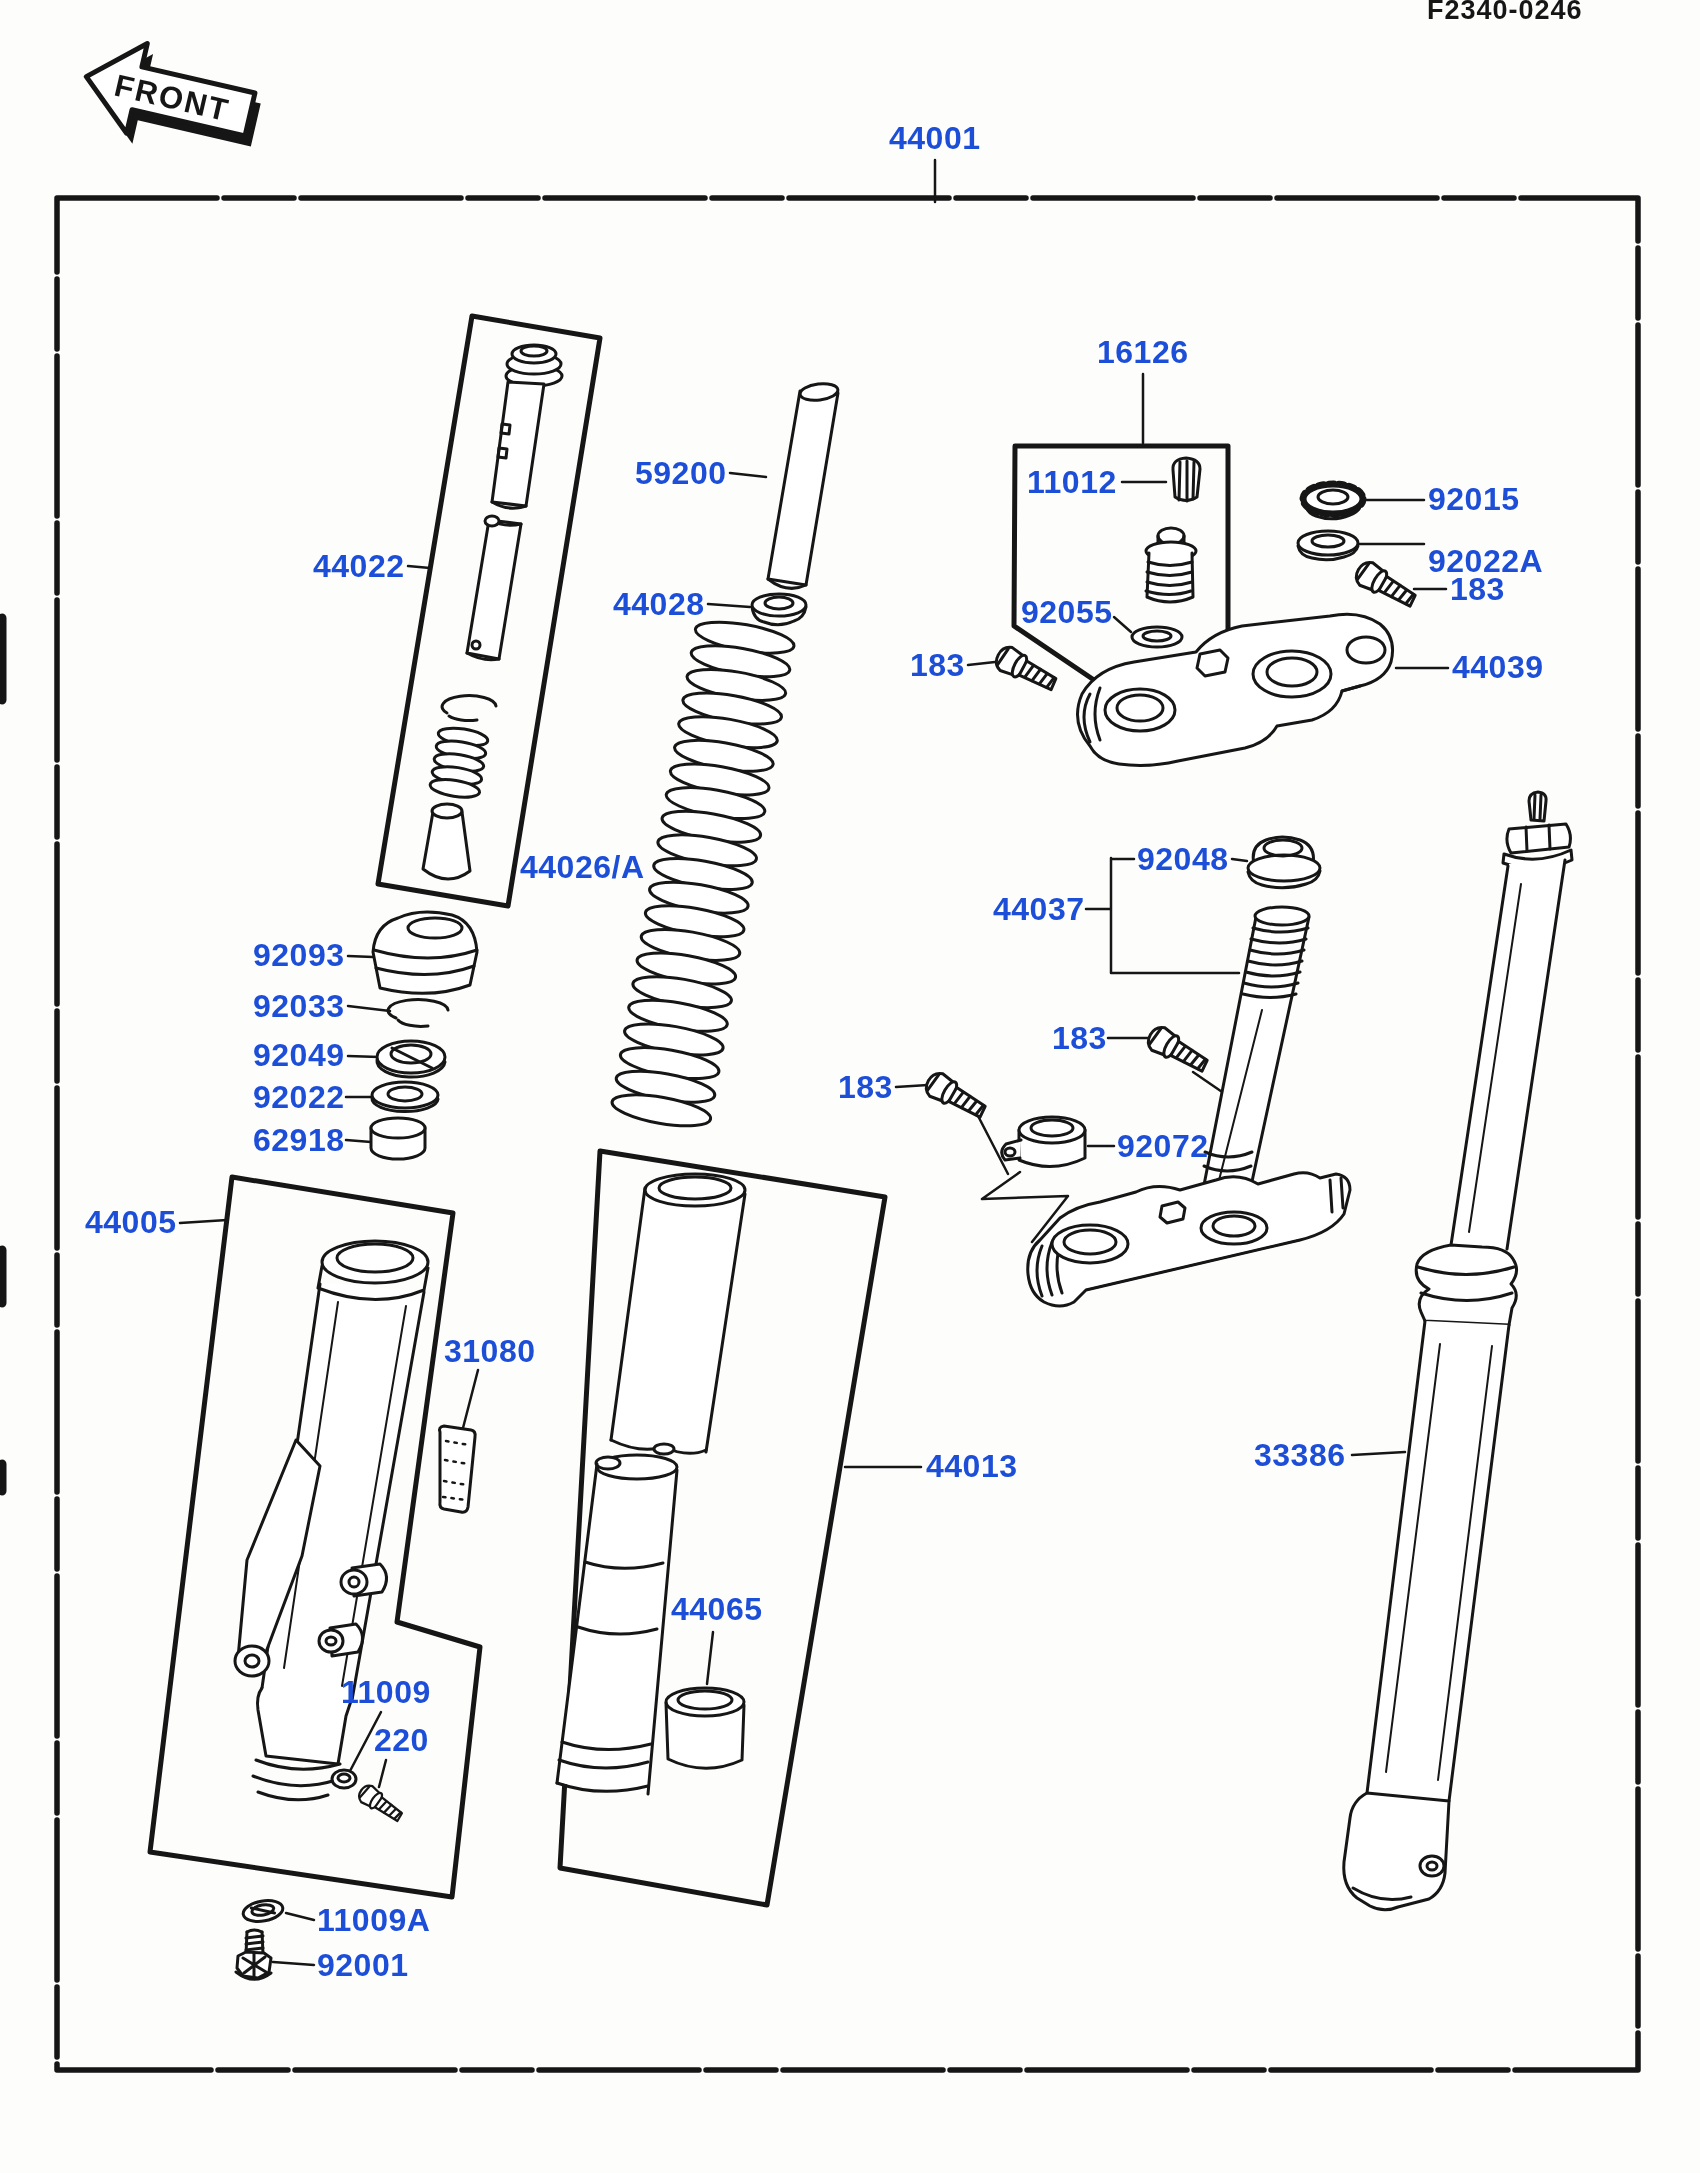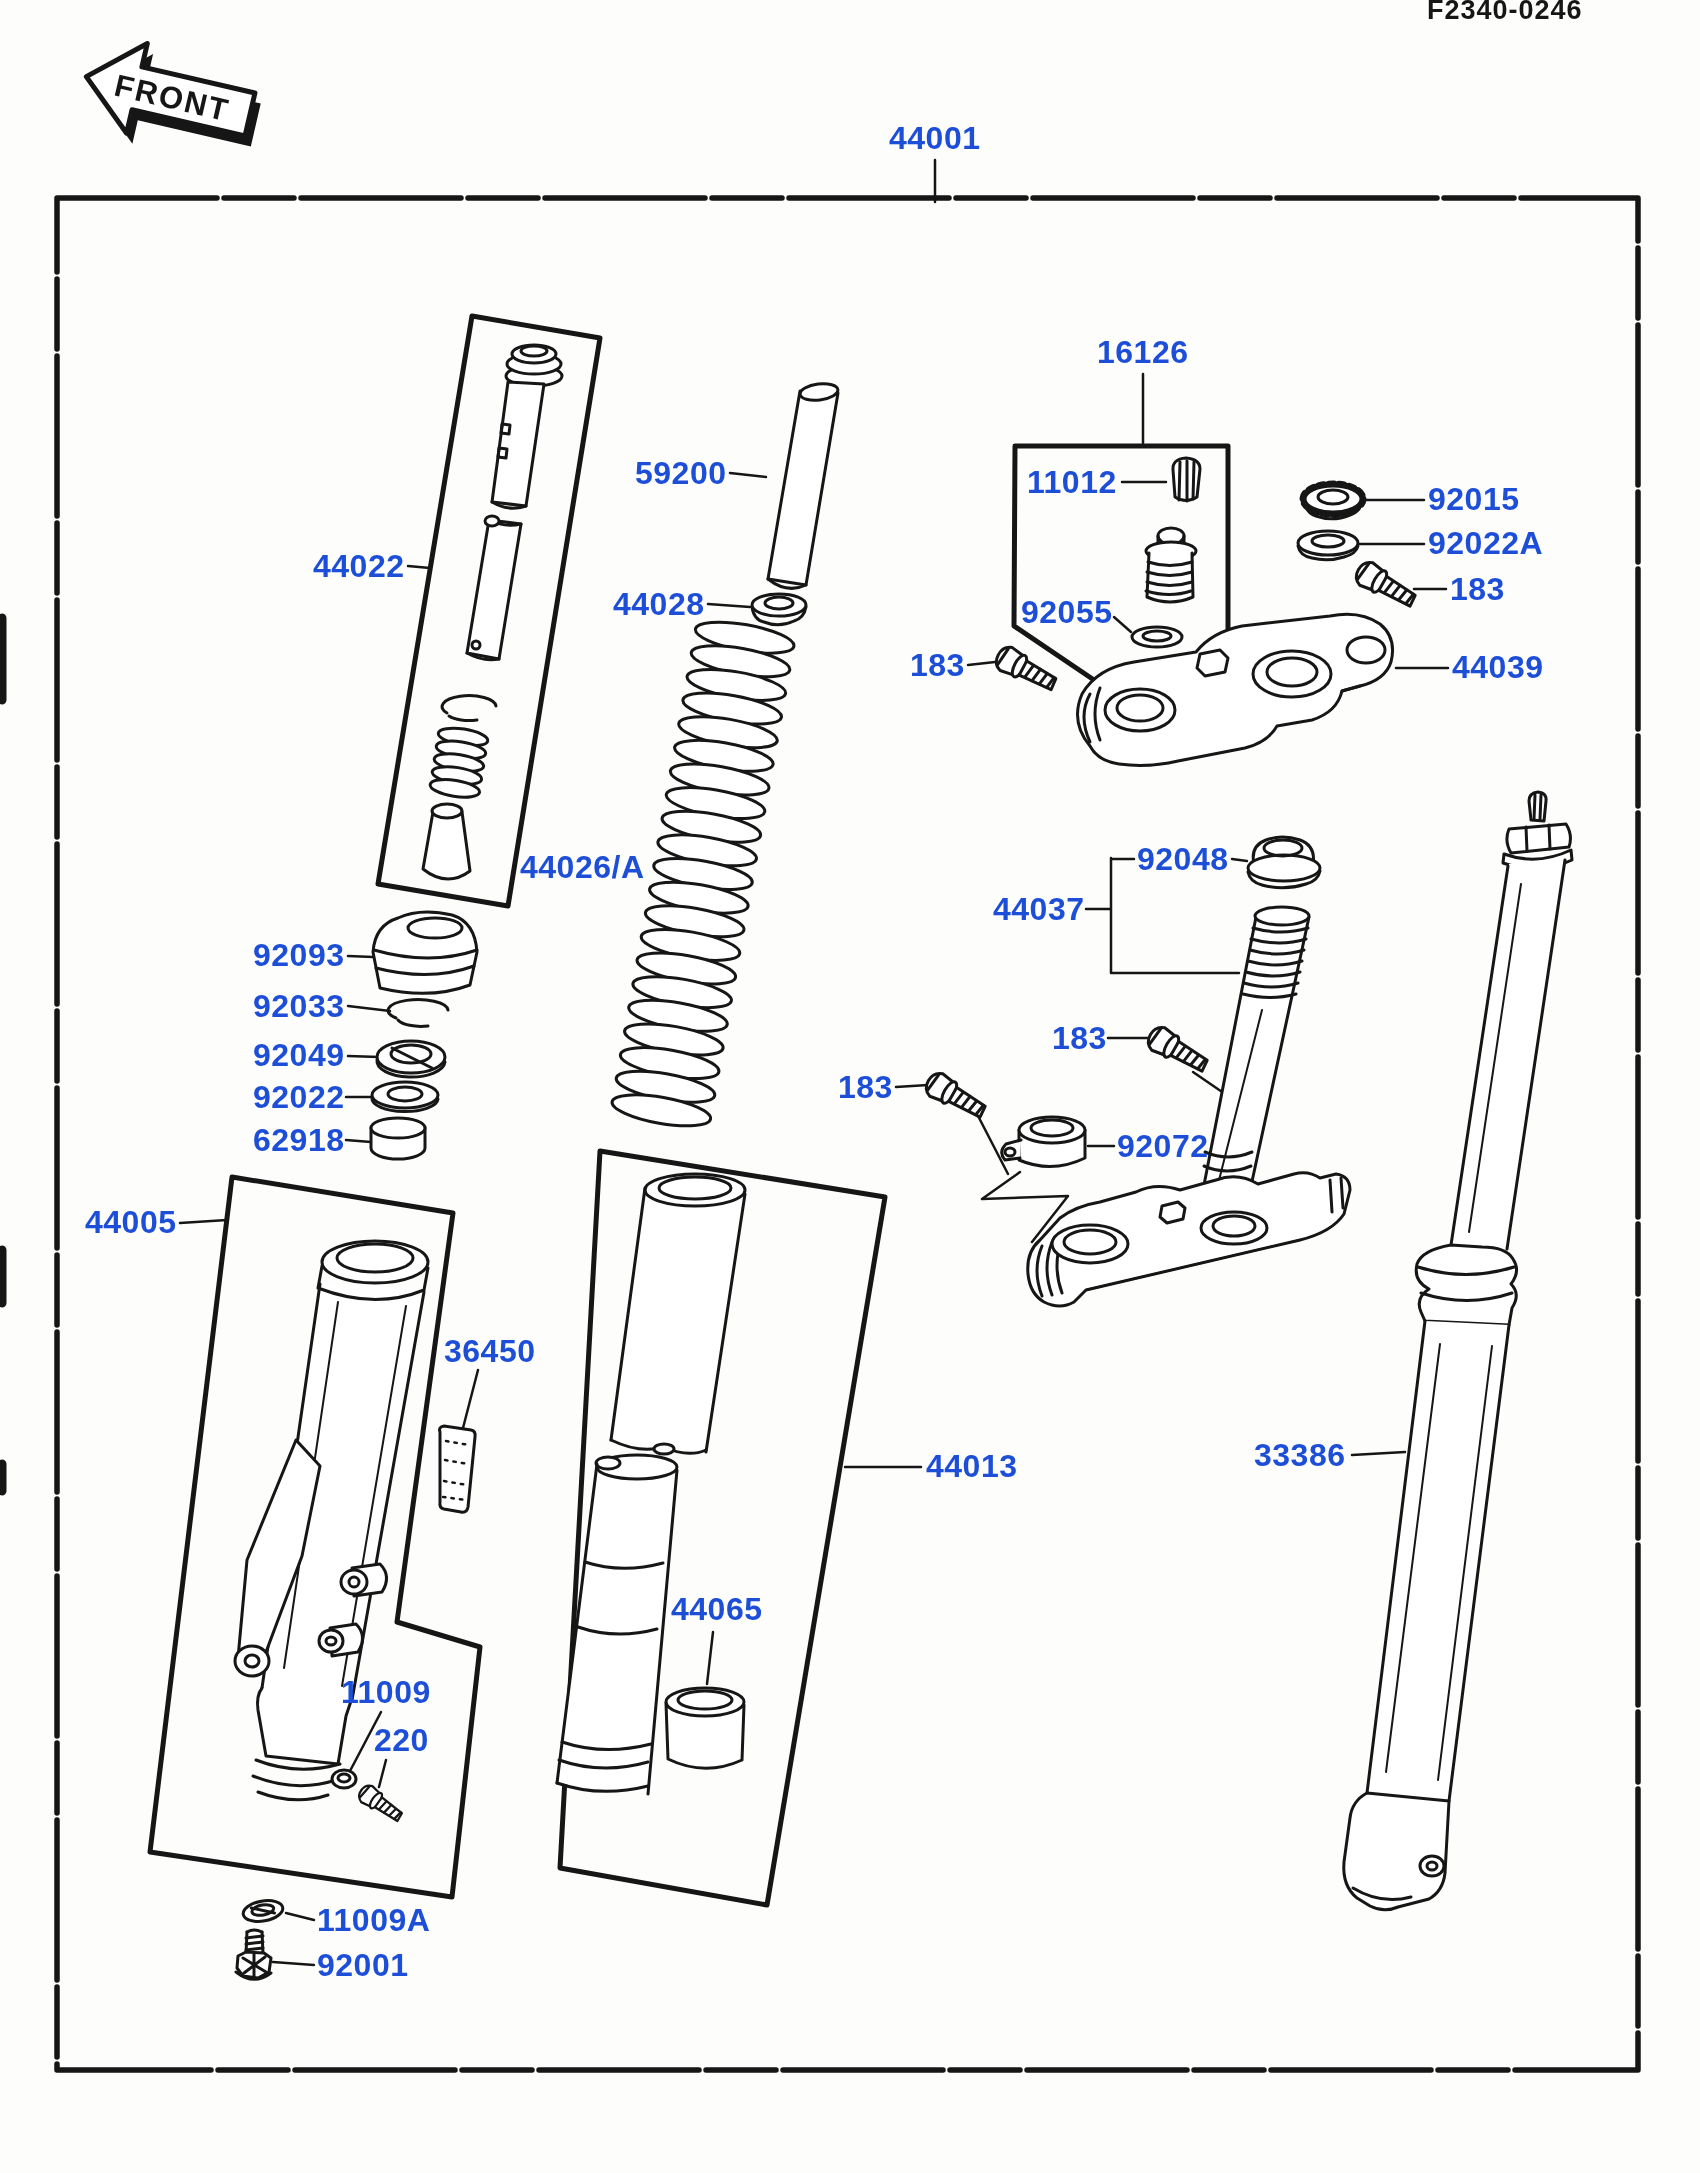--- a/index.html
+++ b/index.html
@@ -350,36 +350,36 @@
   <div class="code" style="left:1427px;top:-5px">F2340-0246</div>
   <div class="plabel" style="left:889px;top:121px">44001</div>
   <div class="plabel" style="left:313px;top:549px">44022</div>
   <div class="plabel" style="left:635px;top:456px">59200</div>
   <div class="plabel" style="left:613px;top:587px">44028</div>
   <div class="plabel" style="left:1097px;top:335px">16126</div>
   <div class="plabel" style="left:1027px;top:465px">11012</div>
   <div class="plabel" style="left:1021px;top:595px">92055</div>
   <div class="plabel" style="left:910px;top:648px">183</div>
   <div class="plabel" style="left:1428px;top:482px">92015</div>
-  <div class="plabel" style="left:1428px;top:526px">92022A</div>
+  <div class="plabel" style="left:1428px;top:544px">92022A</div>
   <div class="plabel" style="left:1450px;top:572px">183</div>
   <div class="plabel" style="left:1452px;top:650px">44039</div>
   <div class="plabel" style="left:1137px;top:842px">92048</div>
   <div class="plabel" style="left:993px;top:892px">44037</div>
   <div class="plabel" style="left:1052px;top:1021px">183</div>
   <div class="plabel" style="left:838px;top:1070px">183</div>
   <div class="plabel" style="left:1117px;top:1129px">92072</div>
   <div class="plabel" style="left:253px;top:938px">92093</div>
   <div class="plabel" style="left:253px;top:989px">92033</div>
   <div class="plabel" style="left:253px;top:1038px">92049</div>
   <div class="plabel" style="left:253px;top:1080px">92022</div>
   <div class="plabel" style="left:253px;top:1123px">62918</div>
   <div class="plabel" style="left:85px;top:1205px">44005</div>
   <div class="plabel" style="left:520px;top:850px">44026/A</div>
-  <div class="plabel" style="left:444px;top:1334px">36450</div>
+  <div class="plabel" style="left:444px;top:1334px">31080</div>
   <div class="plabel" style="left:926px;top:1449px">44013</div>
   <div class="plabel" style="left:671px;top:1592px">44065</div>
   <div class="plabel" style="left:341px;top:1675px">11009</div>
   <div class="plabel" style="left:374px;top:1723px">220</div>
   <div class="plabel" style="left:317px;top:1903px">11009A</div>
   <div class="plabel" style="left:317px;top:1948px">92001</div>
   <div class="plabel" style="left:1254px;top:1438px">33386</div>
 </div>
 
 </body></html>

